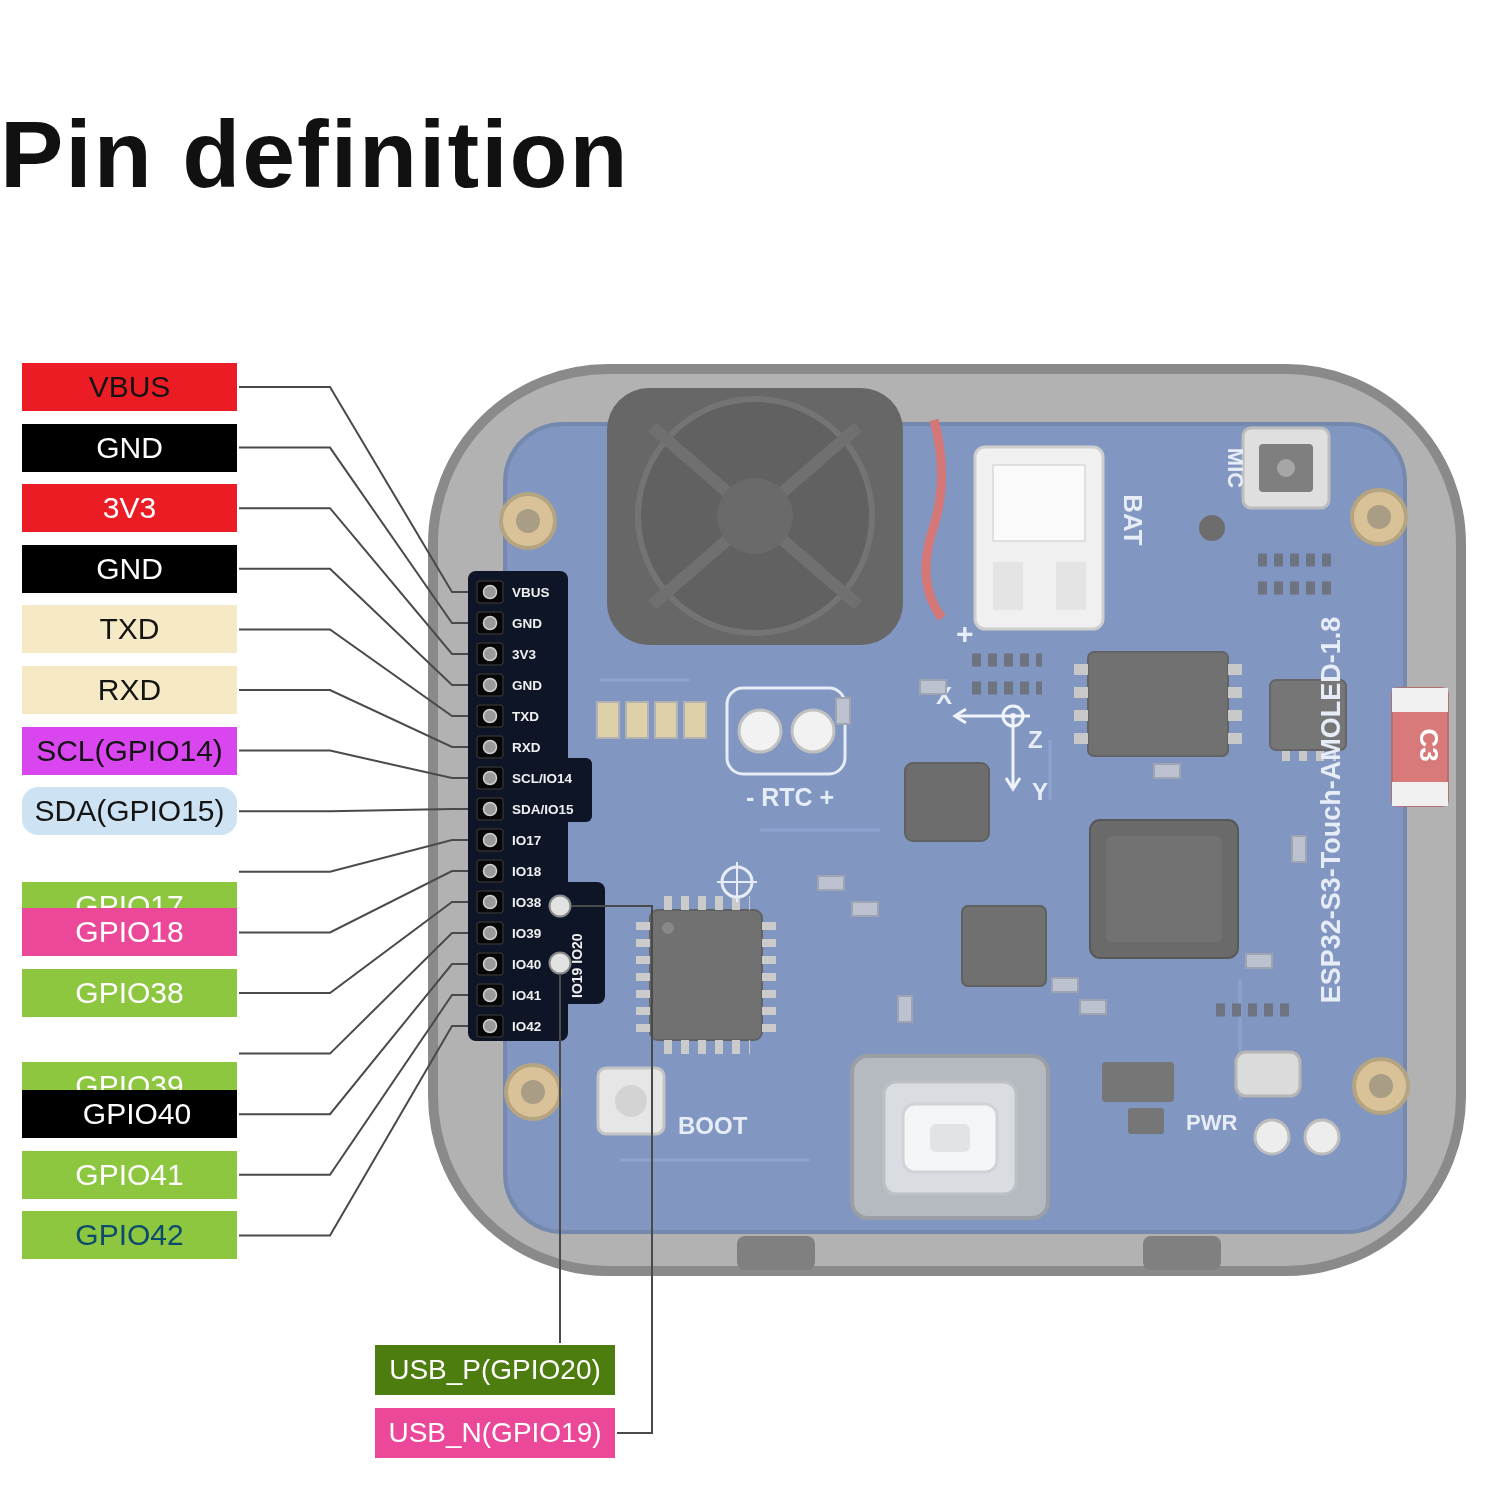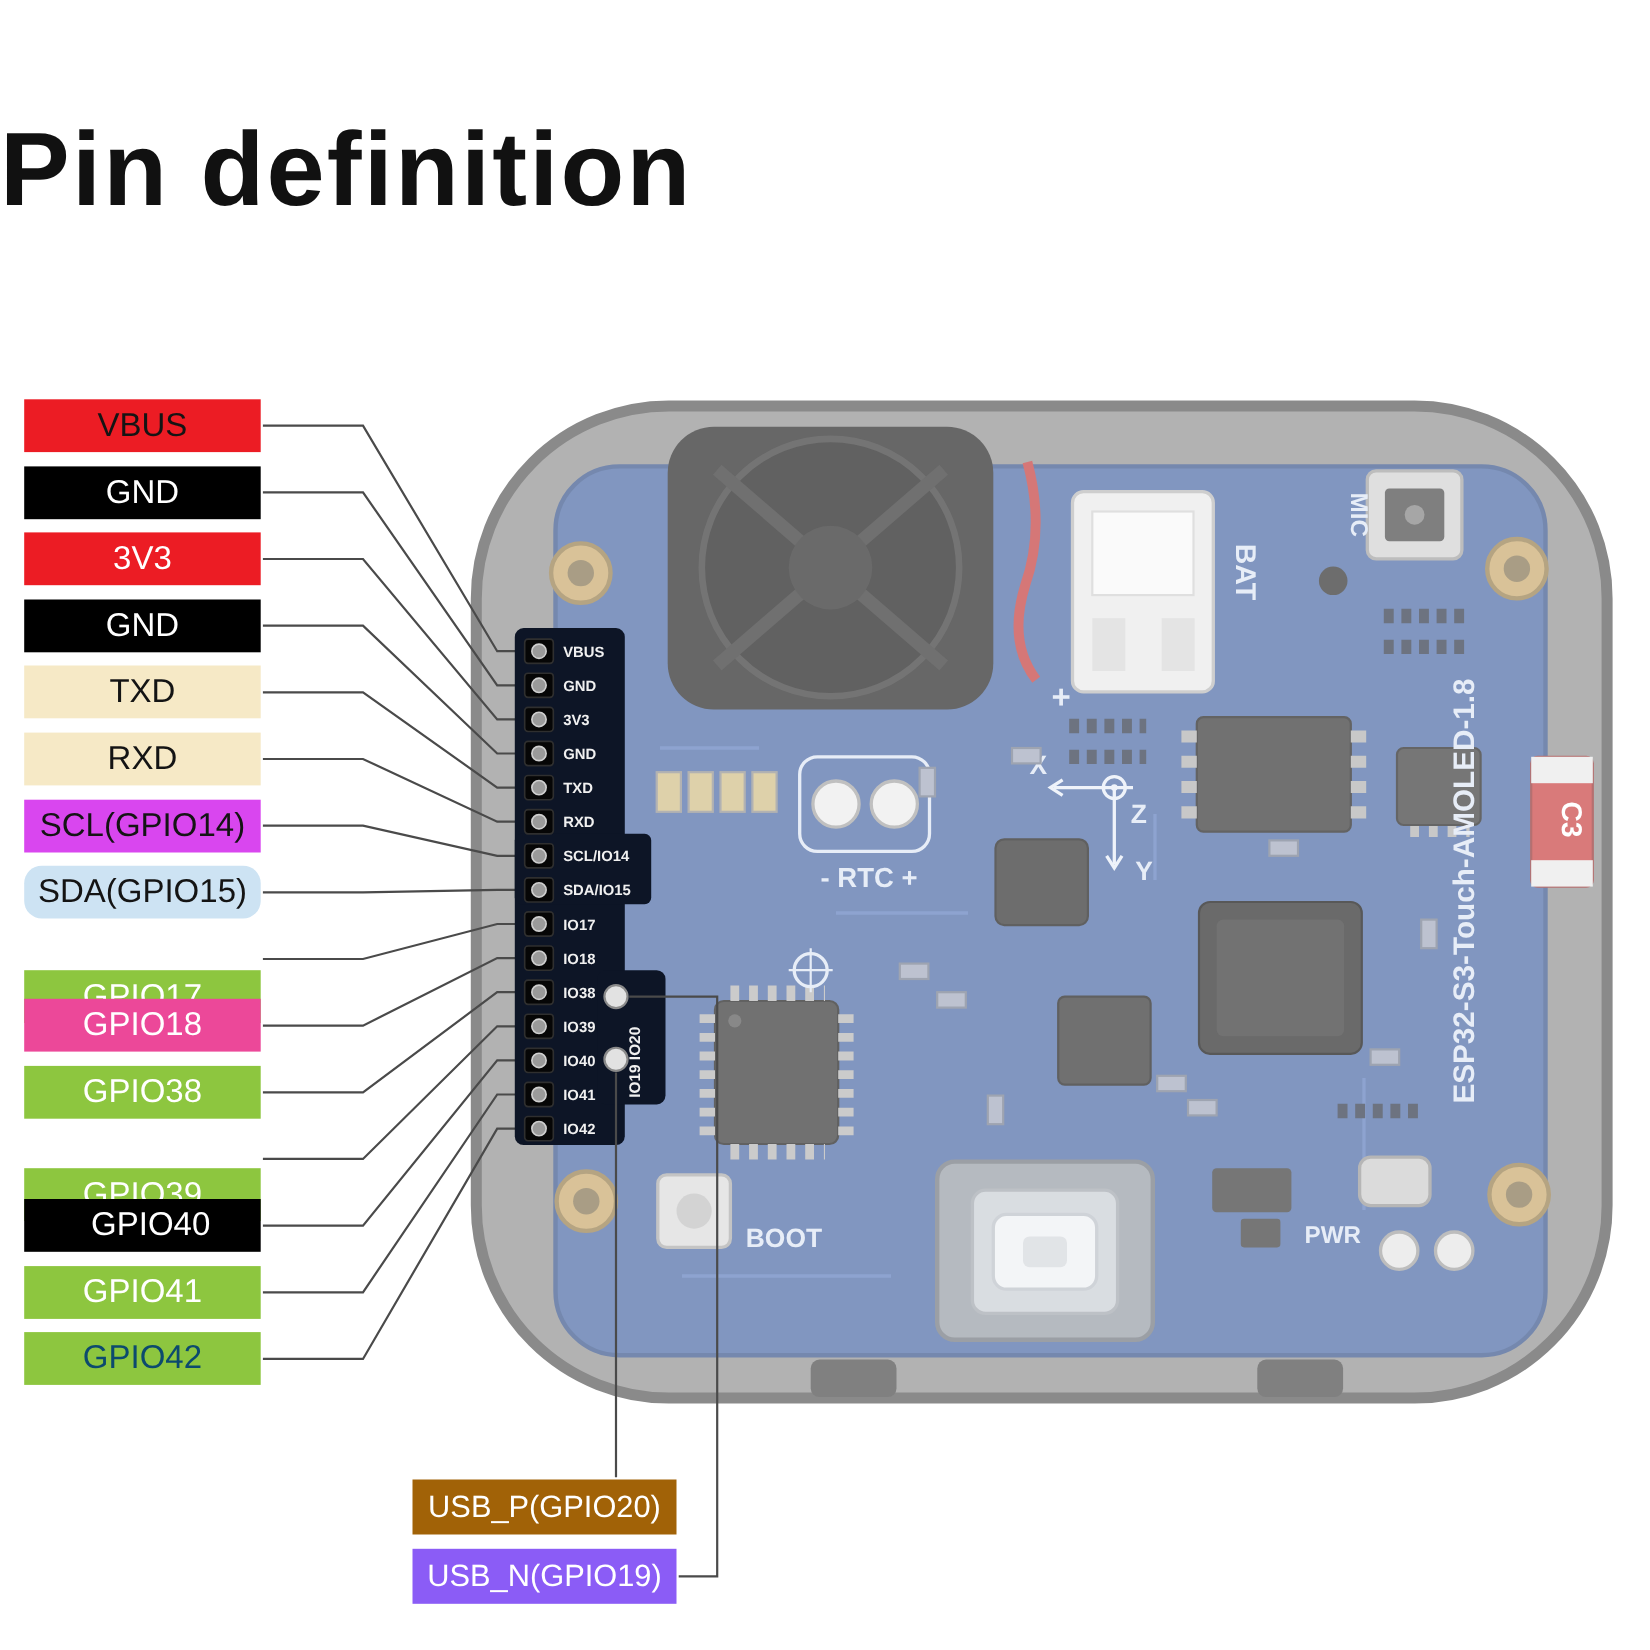--- a/index.html
+++ b/index.html
@@ -287,15 +287,15 @@
       <div class="pin-label" style="top: 787.2px; background: rgb(205, 227, 243); color: rgb(20, 20, 20); border-radius: 16px;">SDA(GPIO15)</div>
       <div class="pin-label" style="top: 847.8px; background: rgb(141, 198, 63); color: rgb(255, 255, 255); margin-top: 34px;">GPIO17</div>
       <div class="pin-label" style="top: 908.4px; background: #ec4899; color: rgb(255, 255, 255);">GPIO18</div>
       <div class="pin-label" style="top: 969px; background: rgb(141, 198, 63); color: rgb(255, 255, 255);">GPIO38</div>
       <div class="pin-label" style="top: 1029.6px; background: rgb(141, 198, 63); color: rgb(255, 255, 255); margin-top: 32px;">GPIO39</div>
       <div class="pin-label" style="top: 1090.2px; background: #000000; color: rgb(255, 255, 255); padding-left: 15px;">GPIO40</div>
       <div class="pin-label" style="top: 1150.8px; background: rgb(141, 198, 63); color: rgb(255, 255, 255);">GPIO41</div>
       <div class="pin-label" style="top: 1211.4px; background: rgb(141, 198, 63); color: #0c4a6e;">GPIO42</div>
     </div>
 
-  <div class="usb-label" id="usb-p" style="background: #a16207; color: rgb(255, 255, 255);">USB_P(GPIO20)</div>
-  <div class="usb-label" id="usb-n" style="background: #8b5cf6; color: rgb(255, 255, 255);">USB_N(GPIO19)</div>
+  <div class="usb-label" id="usb-p" style="background: #4d7c0f; color: rgb(255, 255, 255);">USB_P(GPIO20)</div>
+  <div class="usb-label" id="usb-n" style="background: #ec4899; color: rgb(255, 255, 255);">USB_N(GPIO19)</div>
 </div>
 
 </body></html>

